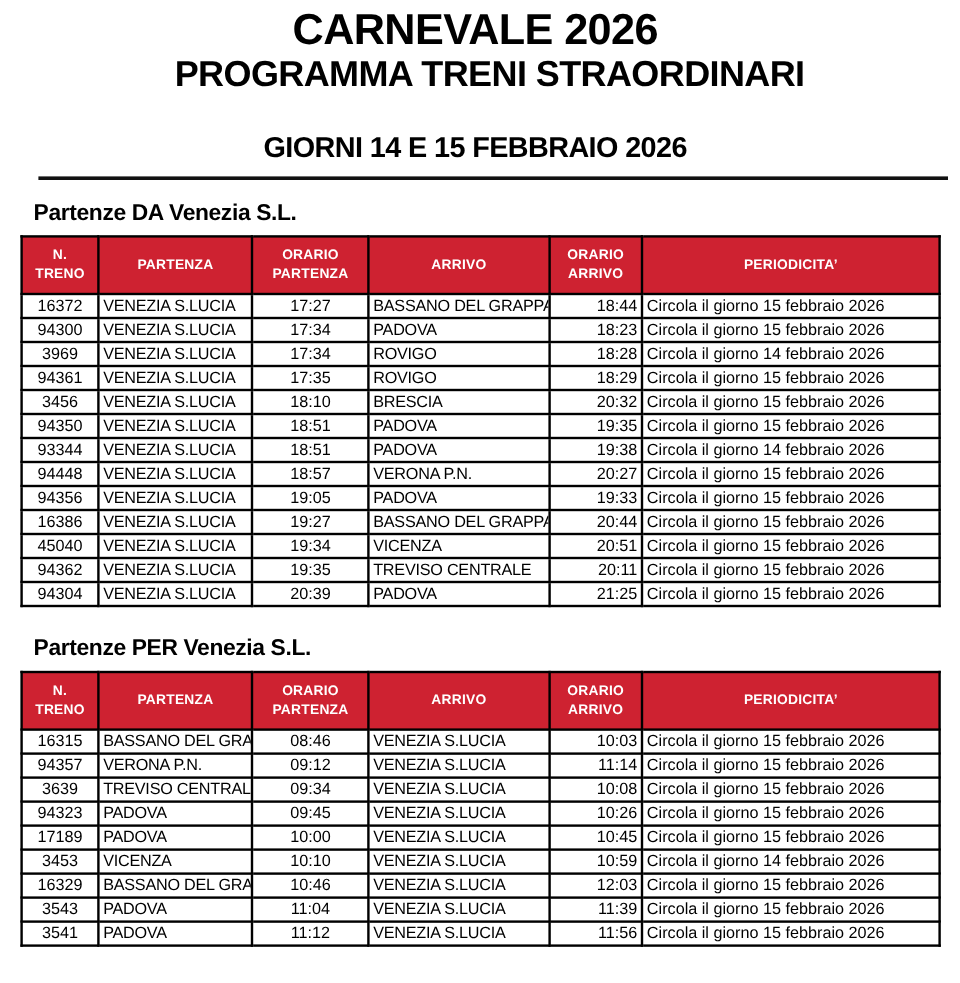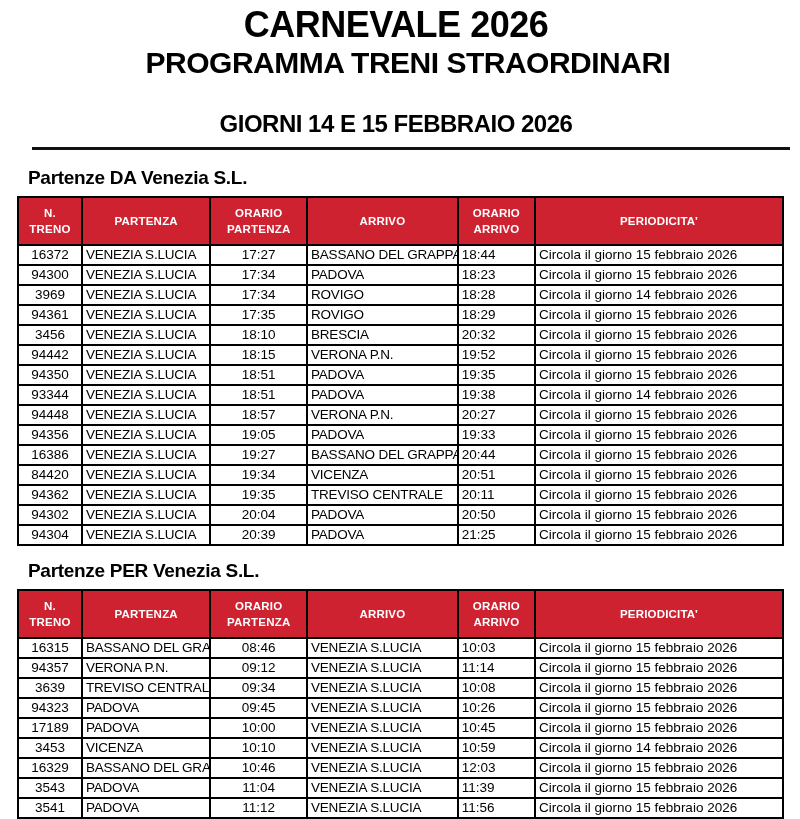--- a/index.html
+++ b/index.html
@@ -47,21 +47,21 @@
     width: 758px;
     margin: 8px 0 0 32px;
   }
   .section-heading {
     font-size: 19px;
     font-weight: bold;
     margin: 17px 0 7px 28px;
     letter-spacing: -0.3px;
   }
   .section-heading.second {
-    margin-top: 14px;
+    margin-top: 24px;
   }
   table.sched {
     border-collapse: collapse;
     table-layout: fixed;
     width: 767px;
     margin-left: 17px;
     border: 2px solid #000000;
   }
   table.sched th {
     background: var(--hdr-red, #CE2231);
@@ -91,21 +91,21 @@
   .c0 { width: 8.1%; }
   .c1 { width: 16.8%; }
   .c2 { width: 12.5%; }
   .c3 { width: 19.8%; }
   .c4 { width: 9.9%; }
   .c5 { width: 32.9%; }
   td.c0 { text-align: center; padding-right: 7px; }
   td.c1 { text-align: left; padding-left: 2px; letter-spacing: -0.2px; }
   td.c2 { text-align: center; }
   td.c3 { text-align: left; padding-left: 2px; letter-spacing: -0.2px; }
-  td.c4 { text-align: left; }
+  td.c4 { text-align: right; }
   td.c5 { text-align: left; }
 </style>
 </head>
 <body>
 
 <div class="page">
 
   <div class="title-block">
     <div class="title-1">CARNEVALE 2026</div>
     <div class="title-2">PROGRAMMA TRENI STRAORDINARI</div>
@@ -165,28 +165,20 @@
         </tr>
         <tr>
           <td class="c0">3456</td>
           <td class="c1">VENEZIA S.LUCIA</td>
           <td class="c2">18:10</td>
           <td class="c3">BRESCIA</td>
           <td class="c4">20:32</td>
           <td class="c5">Circola il giorno 15 febbraio 2026</td>
         </tr>
         <tr>
-          <td class="c0">94442</td>
-          <td class="c1">VENEZIA S.LUCIA</td>
-          <td class="c2">18:15</td>
-          <td class="c3">VERONA P.N.</td>
-          <td class="c4">19:52</td>
-          <td class="c5">Circola il giorno 15 febbraio 2026</td>
-        </tr>
-        <tr>
           <td class="c0">94350</td>
           <td class="c1">VENEZIA S.LUCIA</td>
           <td class="c2">18:51</td>
           <td class="c3">PADOVA</td>
           <td class="c4">19:35</td>
           <td class="c5">Circola il giorno 15 febbraio 2026</td>
         </tr>
         <tr>
           <td class="c0">93344</td>
           <td class="c1">VENEZIA S.LUCIA</td>
@@ -213,41 +205,33 @@
         </tr>
         <tr>
           <td class="c0">16386</td>
           <td class="c1">VENEZIA S.LUCIA</td>
           <td class="c2">19:27</td>
           <td class="c3">BASSANO DEL GRAPPA</td>
           <td class="c4">20:44</td>
           <td class="c5">Circola il giorno 15 febbraio 2026</td>
         </tr>
         <tr>
-          <td class="c0">84420</td>
+          <td class="c0">45040</td>
           <td class="c1">VENEZIA S.LUCIA</td>
           <td class="c2">19:34</td>
           <td class="c3">VICENZA</td>
           <td class="c4">20:51</td>
           <td class="c5">Circola il giorno 15 febbraio 2026</td>
         </tr>
         <tr>
           <td class="c0">94362</td>
           <td class="c1">VENEZIA S.LUCIA</td>
           <td class="c2">19:35</td>
           <td class="c3">TREVISO CENTRALE</td>
           <td class="c4">20:11</td>
-          <td class="c5">Circola il giorno 15 febbraio 2026</td>
-        </tr>
-        <tr>
-          <td class="c0">94302</td>
-          <td class="c1">VENEZIA S.LUCIA</td>
-          <td class="c2">20:04</td>
-          <td class="c3">PADOVA</td>
-          <td class="c4">20:50</td>
           <td class="c5">Circola il giorno 15 febbraio 2026</td>
         </tr>
         <tr>
           <td class="c0">94304</td>
           <td class="c1">VENEZIA S.LUCIA</td>
           <td class="c2">20:39</td>
           <td class="c3">PADOVA</td>
           <td class="c4">21:25</td>
           <td class="c5">Circola il giorno 15 febbraio 2026</td>
         </tr>

